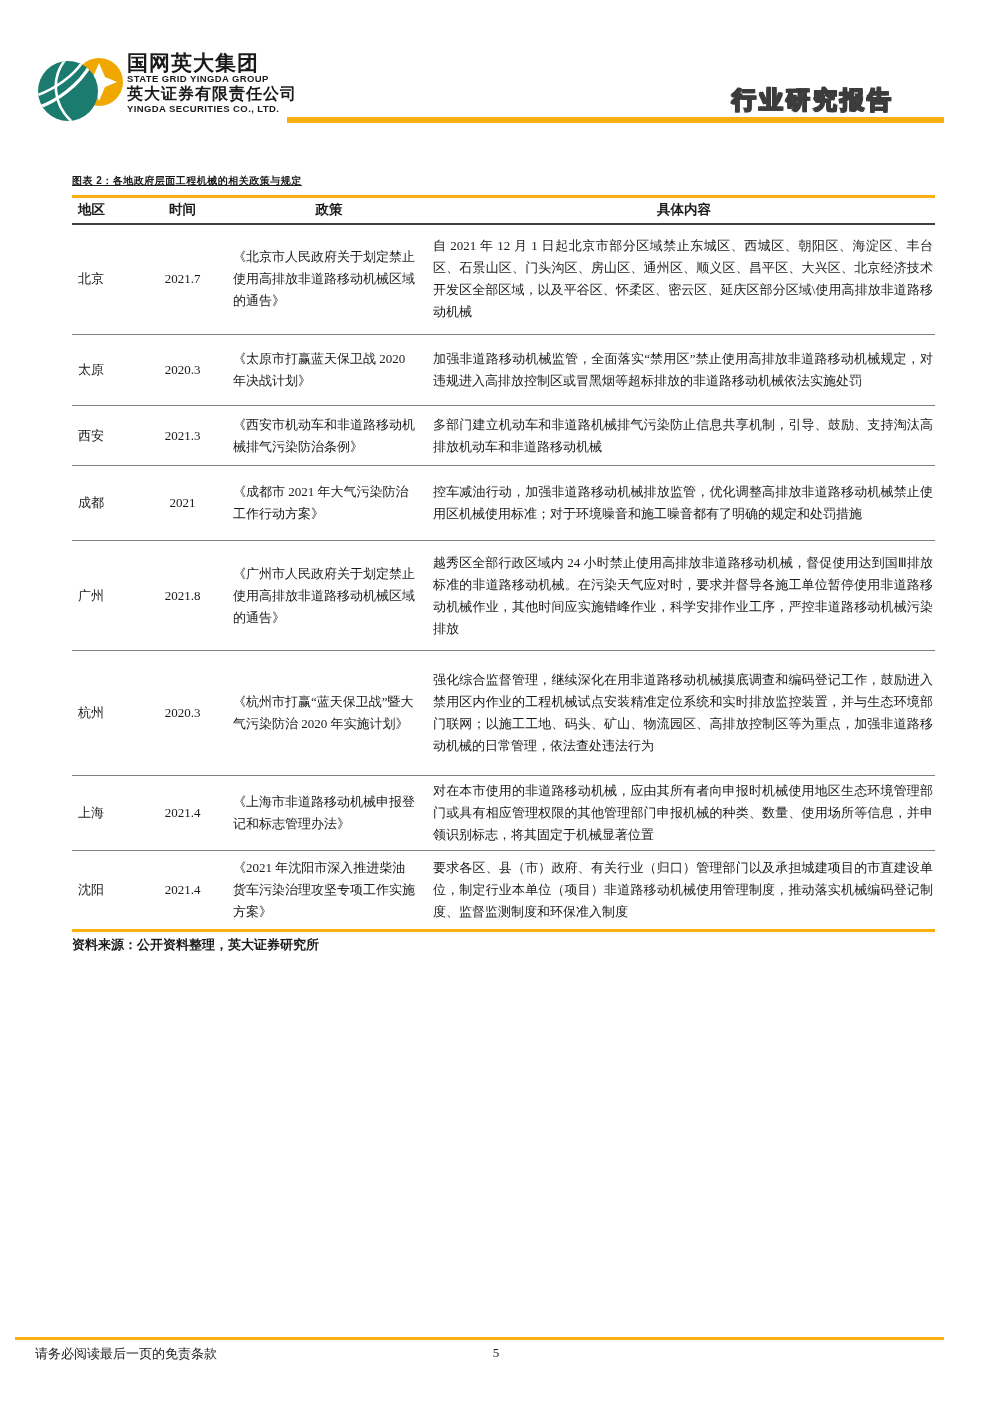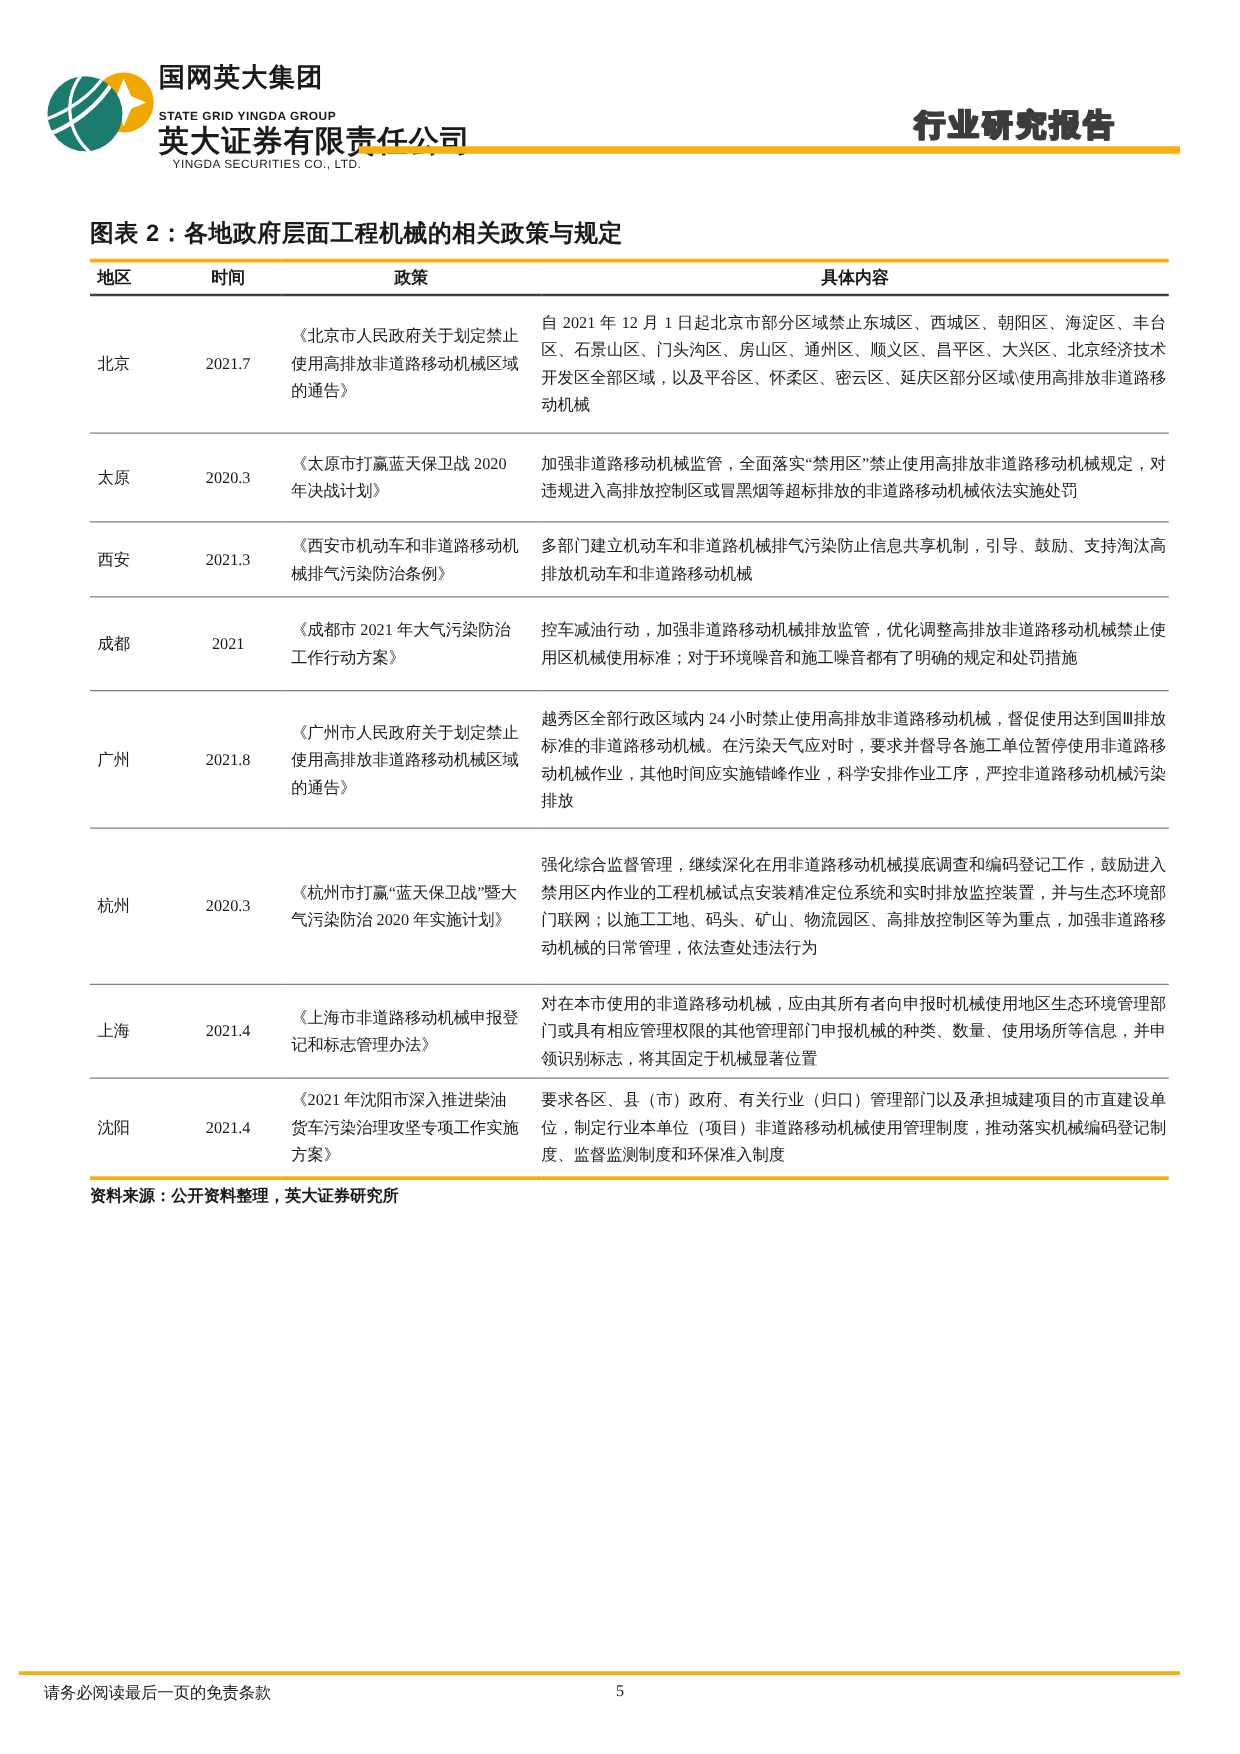--- a/index.html
+++ b/index.html
@@ -12,39 +12,39 @@
     color:#1a1a1a;
     overflow:hidden;
     border-radius:18px;
   }
 
   
   .logo { position:absolute; top:52px; left:35px; display:flex; align-items:flex-start; }
   .logo-icon { width:90px; height:72px; flex:0 0 auto; }
   .logo-text { margin-left:2px; font-family:"Liberation Sans", sans-serif; line-height:1.05; }
   .logo-cn1 { font-size:21px; font-weight:bold; letter-spacing:1px; }
-  .logo-en1 { font-size:9.5px; font-weight:bold; letter-spacing:0.4px; margin-top:15px; }
-  .logo-cn2 { font-size:24px; font-weight:bold; letter-spacing:1px; margin-top:2px; }
-  .logo-en2 { font-size:9.5px; font-weight:normal; letter-spacing:0.4px; margin-top:1px;margin-left:11px; }
+  .logo-en1 { font-size:9.5px; font-weight:bold; letter-spacing:0.4px; margin-top:0; }
+  .logo-cn2 { font-size:16px; font-weight:bold; letter-spacing:1px; margin-top:2px; }
+  .logo-en2 { font-size:9.5px; font-weight:bold; letter-spacing:0.4px; margin-top:1px; }
 
   .report-type {
     position:absolute; top:84px; right:50px;
     font-family:"Liberation Sans", sans-serif;
     font-size:24px; font-weight:bold; letter-spacing:3px;
     color:#b91c1c;
     -webkit-text-stroke:1.2px #3c3c3c;
     text-shadow:-1px -1px 0 #3c3c3c, 1px -1px 0 #3c3c3c, -1px 1px 0 #3c3c3c, 1px 1px 0 #3c3c3c;
   }
   .header-rule { position:absolute; top:117px; left:287px; width:699px; height:6px; background:#F9AF12; }
 
   
   .figure { position:absolute; top:174px; left:72px; width:863px; }
   .figure-title {
     font-family:"Liberation Sans", sans-serif;
-    font-size:19px; font-weight:bold; margin-bottom:7px; letter-spacing:0.5px;
+    font-size:10px; font-weight:bold; margin-bottom:7px; letter-spacing:0.5px;text-decoration:underline;
   }
   table.policy-table {
     width:863px; border-collapse:collapse; table-layout:fixed;
     border-top:3px solid #F9AF12;
     border-bottom:3px solid #F9AF12;
   }
   .policy-table col.c-region  { width:68px; }
   .policy-table col.c-time    { width:85px; }
   .policy-table col.c-policy  { width:208px; }
   .policy-table col.c-content { width:502px; }

